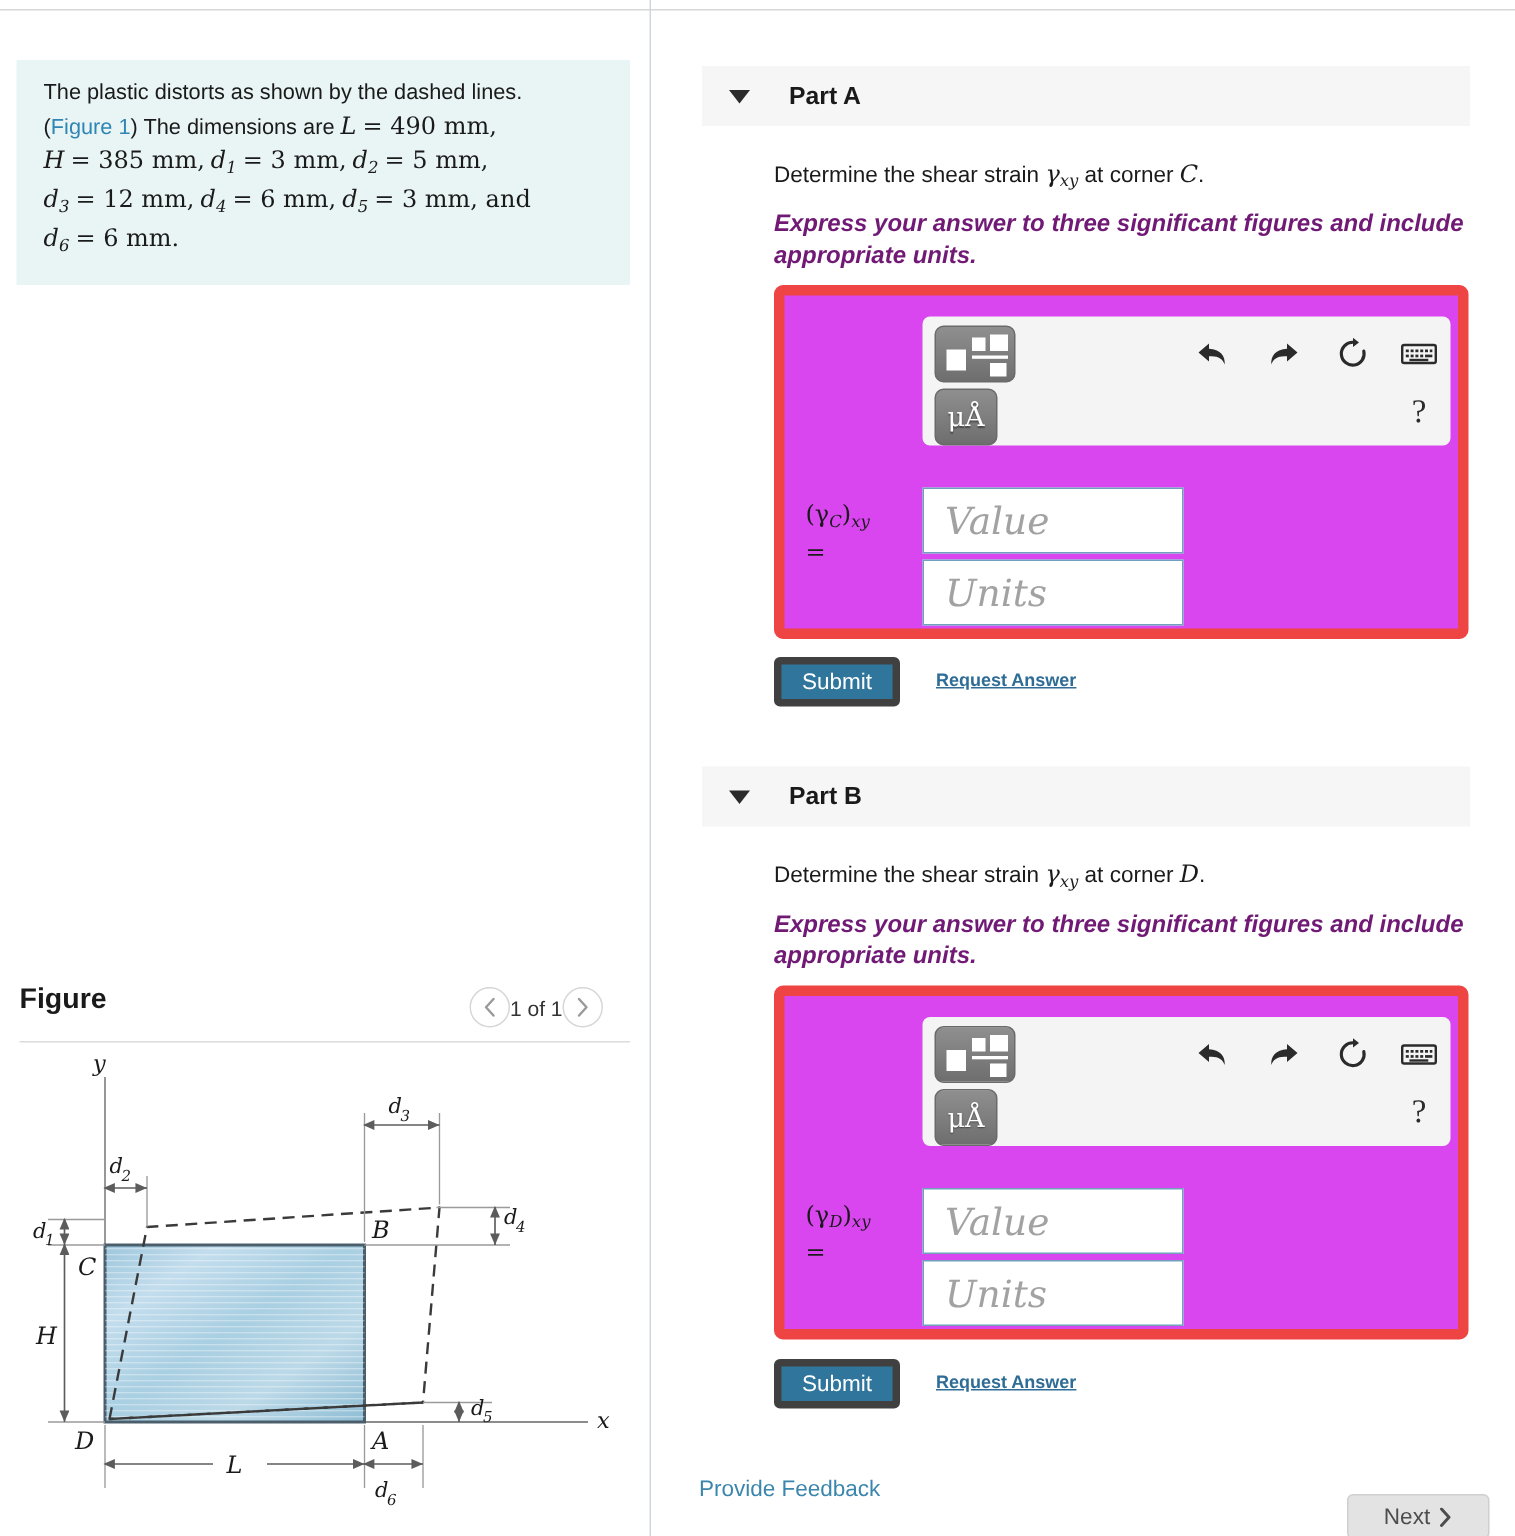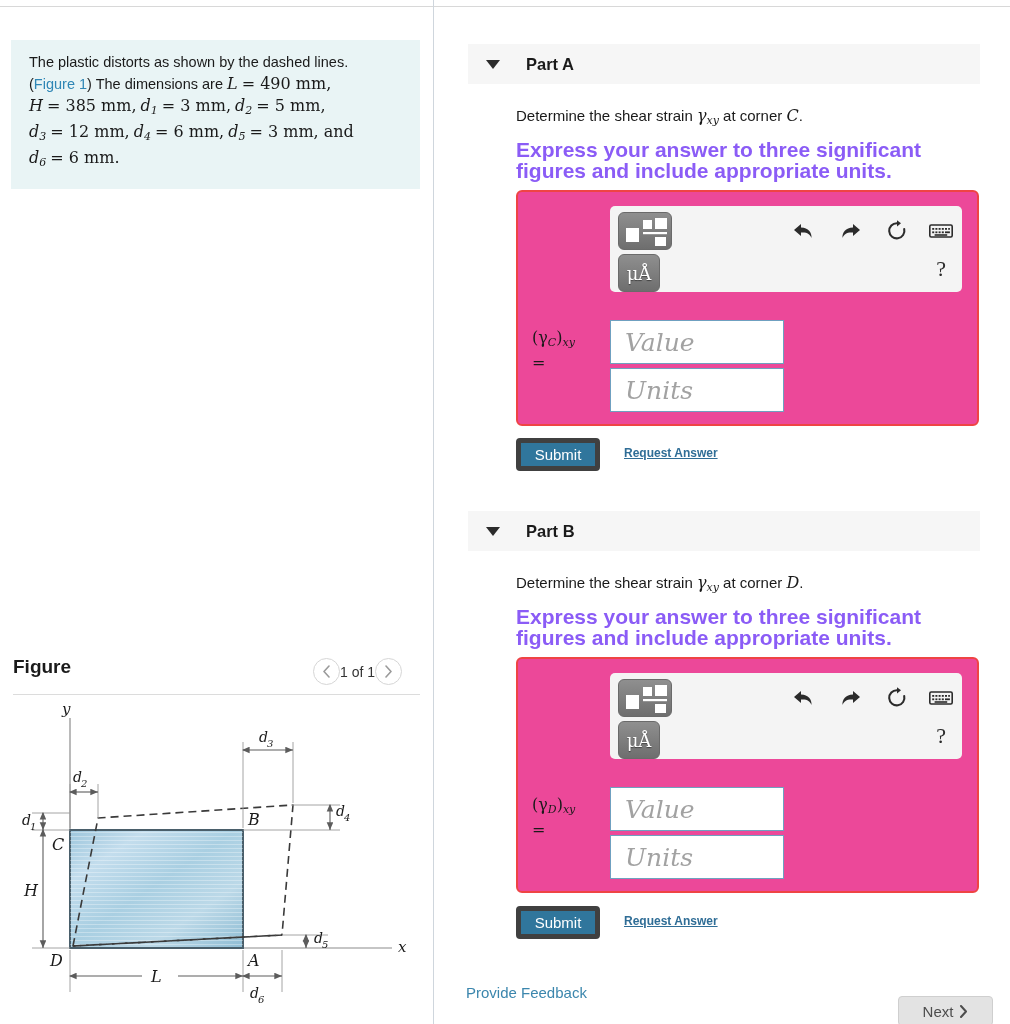--- a/index.html
+++ b/index.html
@@ -80,26 +80,26 @@
     cursor: pointer;
   }
   .part-title { font-size: 16.5px; font-weight: bold; color: #1a1a1a; }
 
   .prompt {
     position: absolute; left: 82px; width: 470px;
     font-size: 15px; color: #1a1a1a; line-height: 21px;
   }
   .prompt-bold {
     position: absolute; left: 82px; width: 462px;
-    font-size: 21px; font-weight: bold; color: #8b5cf6; line-height: 21px;
+    font-size: 16px; font-weight: bold; color: #701a75; line-height: 21px; font-style: italic;
   }
 
   .answer-box {
     position: absolute; left: 82px; width: 463px;
-    border: 2px solid #ef4444; border-radius: 6px; background: #ec4899;
+    border: 7px solid #ef4444; border-radius: 6px; background: #d946ef;
   }
   .mathbar {
     position: absolute; left: 92px; top: 14px; width: 352px; height: 86px;
     background: #f4f4f4; border-radius: 5px;
   }
   .palette-btn {
     position: absolute; border-radius: 6px;
     background: linear-gradient(#8f8f8f, #6e6e6e);
     border: 1px solid #6a6a6a;
     cursor: pointer;

